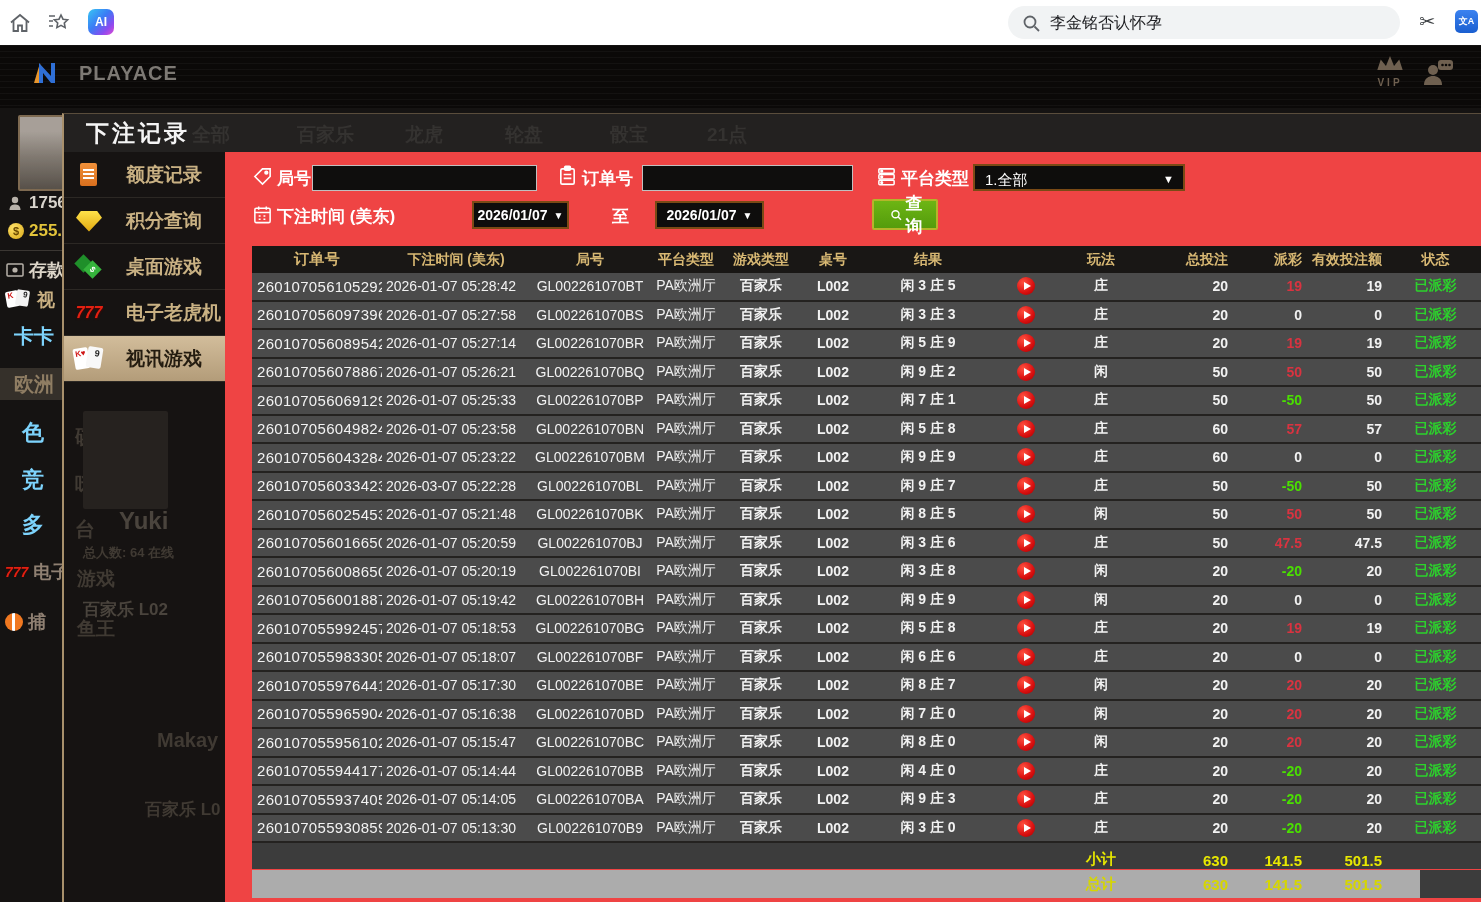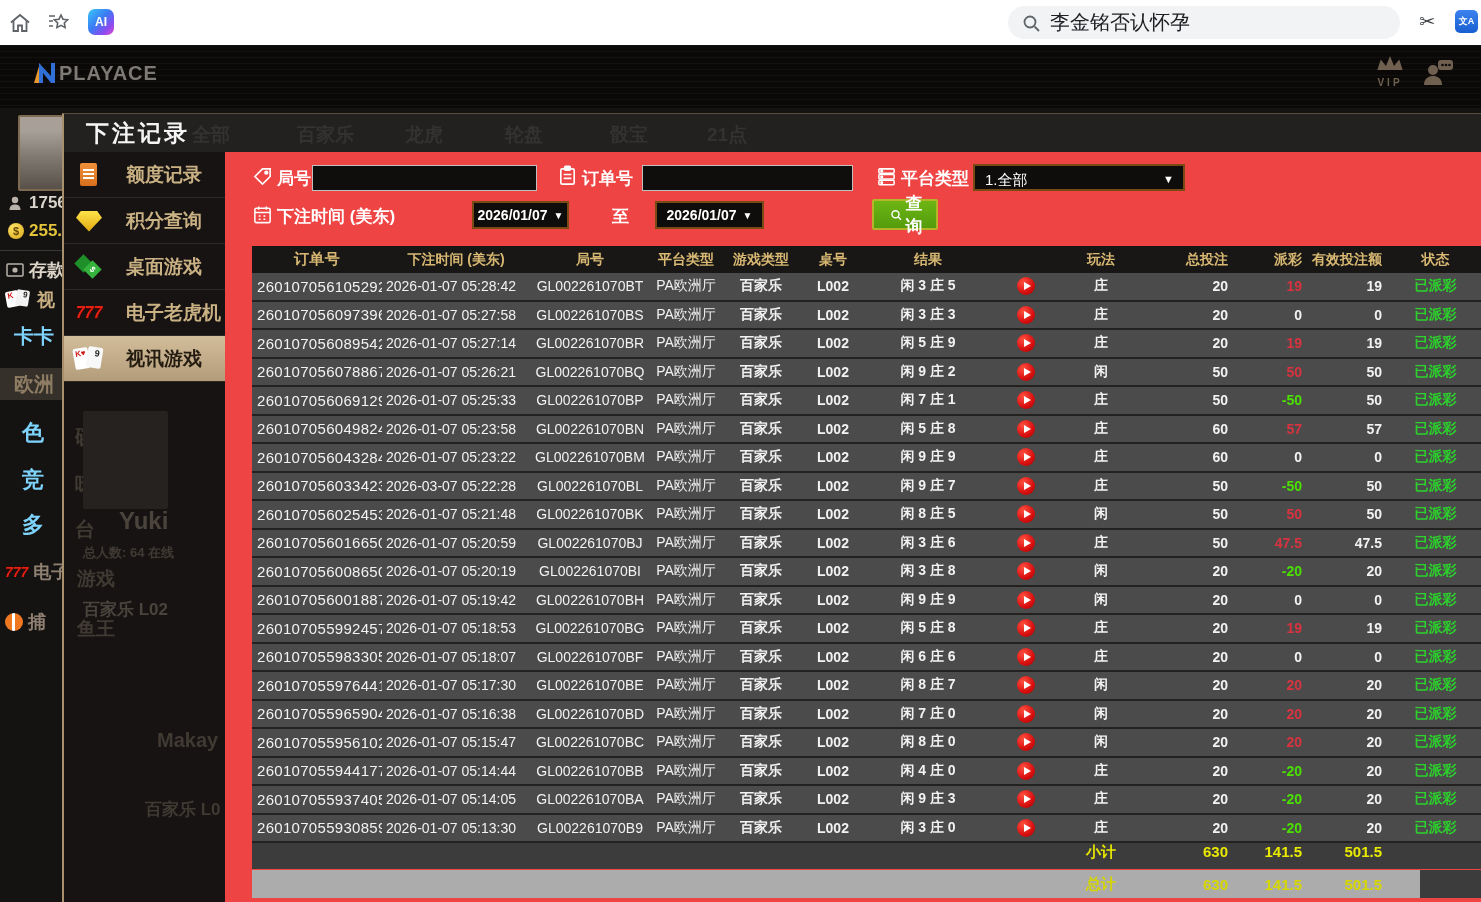--- a/index.html
+++ b/index.html
@@ -11,30 +11,30 @@
   .bicon{position:absolute;top:11px;width:24px;height:24px;color:#5f6368;}
   .ai-logo{position:absolute;left:88px;top:9px;width:26px;height:26px;border-radius:7px;
     background:linear-gradient(135deg,#37c6f4,#3b7bf5 45%,#8a4bf0 75%,#e24bd0);
     color:#fff;font-size:12px;font-weight:bold;display:flex;align-items:center;justify-content:center;}
   .addr-pill{position:absolute;left:120px;top:6px;width:878px;height:33px;background:#f1f3f4;border-radius:17px;}
   .url{position:absolute;left:335px;top:0;line-height:33px;font-size:17px;color:#202124;white-space:nowrap;}
   .url .path{color:#80868b;}
   .pill-ic{position:absolute;top:5px;width:24px;height:24px;color:#5f6368;}
   .glyph{font-size:18px;line-height:24px;text-align:center;color:#5f6368;}
   .search-pill{position:absolute;left:1008px;top:6px;width:392px;height:33px;background:#f1f3f4;border-radius:17px;}
-  .search-pill .stext{position:absolute;left:42px;top:0;line-height:33px;font-size:20px;color:#202124;white-space:nowrap;}
+  .search-pill .stext{position:absolute;left:42px;top:0;line-height:33px;font-size:16px;color:#202124;white-space:nowrap;}
   .scissors{position:absolute;left:1419px;top:10px;font-size:19px;color:#3c4043;}
   .trans-ic{position:absolute;left:1455px;top:10px;width:23px;height:23px;border-radius:5px;
     background:linear-gradient(#3b82f0,#1a5fd0);color:#fff;font-size:9px;font-weight:bold;
     display:flex;align-items:center;justify-content:center;}
   
   .site-header{position:absolute;left:0;top:45px;width:1481px;height:63px;background:#0b0908;
     background-image:repeating-linear-gradient(180deg,rgba(255,255,255,.035) 0 1px,transparent 1px 6px);
     border-bottom:2px solid #261d15;}
-  .brand{position:absolute;left:32px;top:15px;display:flex;align-items:center;gap:1px;}
+  .brand{position:absolute;left:32px;top:15px;display:flex;align-items:center;gap:21px;}
   .brand-text{color:#7d7974;font-size:20px;font-weight:bold;letter-spacing:1px;}
   .vip{position:absolute;left:1368px;top:8px;width:44px;text-align:center;color:#6f6050;}
   .vip .vtxt{font-size:10px;font-weight:bold;letter-spacing:3px;}
   .support{position:absolute;left:1420px;top:10px;width:36px;height:36px;color:#6f6050;}
   
   .lobby{position:absolute;left:0;top:108px;width:1481px;height:794px;background:#151312;}
   .avatar{position:absolute;left:18px;top:7px;width:56px;height:72px;border:2px solid #8a7458;
     background:linear-gradient(#b7afa7 20%,#8d857c 55%,#5f5850);border-radius:2px;opacity:.9;}
   .lrow{position:absolute;display:flex;align-items:center;gap:5px;white-space:nowrap;}
   .ltxt-user{color:#d8d4cc;font-size:17px;font-weight:bold;}
@@ -118,21 +118,21 @@
   .c10{width:72px;text-align:right;padding-right:2px;font-weight:bold;}
   .c11{width:86px;text-align:right;padding-right:8px;font-weight:bold;}
   .c12{width:91px;text-align:center;font-weight:bold;}
   .t-head .c0,.t-head .c1{text-align:center;padding-left:0;}
   .pay-pos{color:#d93340;} .pay-neg{color:#4ae000;} .pay-zero{color:#f2f2f2;}
   .st-ok{color:#2cd12c;}
   .play-btn{display:inline-flex;width:18px;height:18px;border-radius:50%;align-items:center;justify-content:center;
     background:radial-gradient(circle at 35% 30%,#ff5040,#d80f0f 60%,#a00000);cursor:pointer;}
   .play-btn .tri{width:0;height:0;border-left:7px solid #fff;border-top:4px solid transparent;
     border-bottom:4px solid transparent;margin-left:2px;}
-  .t-sub{height:26px;background:#3c3c3c;display:flex;align-items:flex-start;color:#e8e800;font-weight:bold;font-size:15px;}
+  .t-sub{height:26px;background:#3c3c3c;display:flex;align-items:flex-end;color:#e8e800;font-weight:bold;font-size:15px;}
   .t-total{position:relative;height:28px;background:#acacac;display:flex;align-items:center;color:#d6d600;
     font-weight:bold;font-size:15px;margin-top:1px;}
   .corner{position:absolute;right:0;top:0;width:61px;height:28px;background:#3c3c3c;}
   .spacer{width:810px;}
   .lblcol{width:78px;text-align:center;}
 </style>
 </head>
 <body>
 
 <div id="stage">

